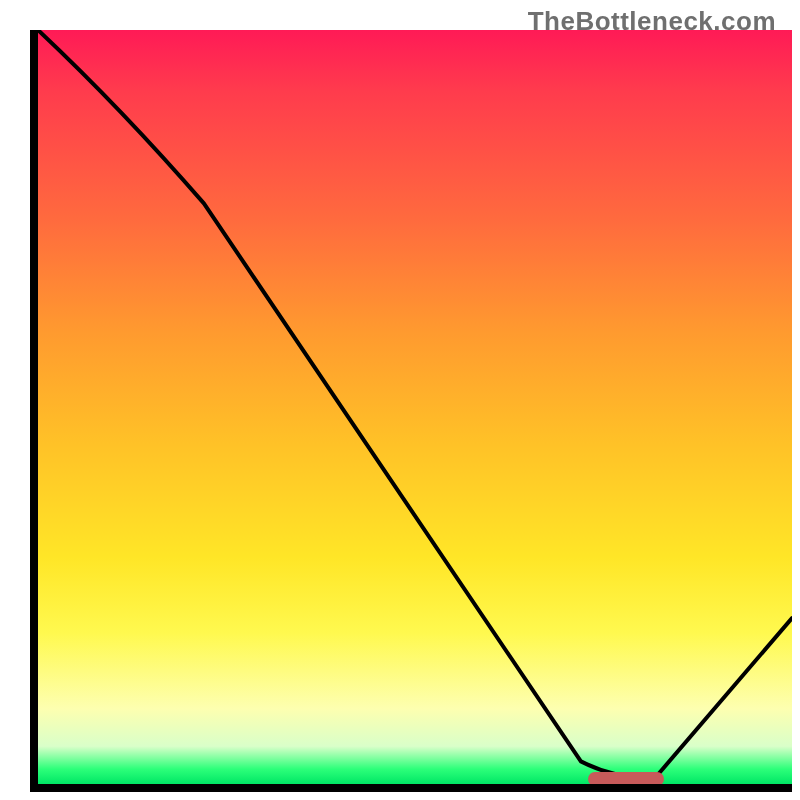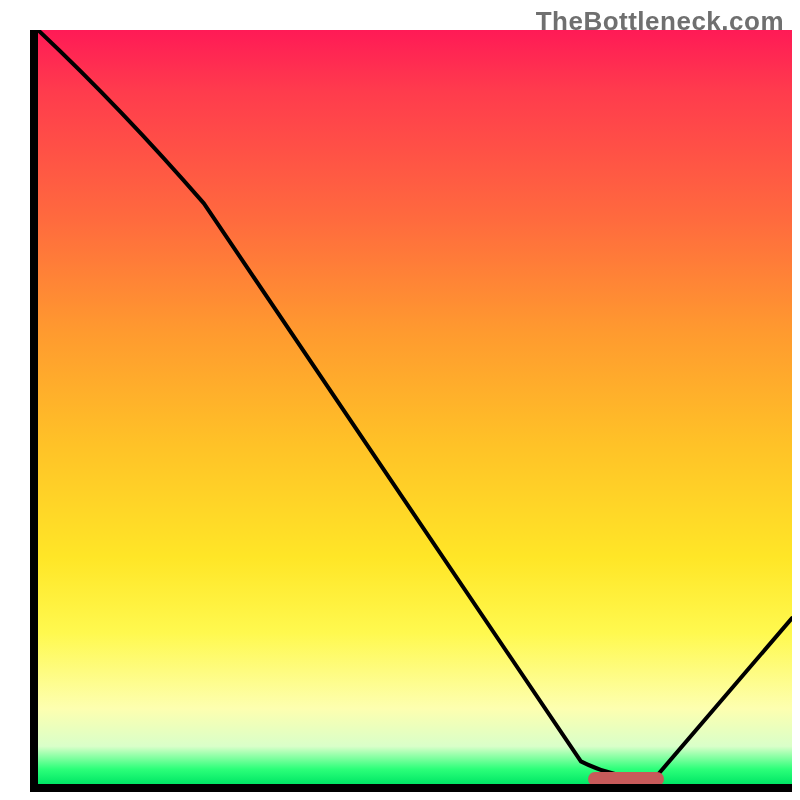--- a/index.html
+++ b/index.html
@@ -12,21 +12,21 @@
     font-family: Arial, Helvetica, sans-serif;
   }
   .chart-wrap {
     position: relative;
     width: 800px;
     height: 800px;
   }
   .watermark {
     position: absolute;
     top: 6px;
-    right: 16px;
+    right: 24px;
     font-size: 26px;
     font-weight: 600;
     color: #6f6f6f;
     letter-spacing: 0.5px;
     z-index: 10;
   }
   .plot-area {
     position: absolute;
     left: 30px;
     top: 30px;

